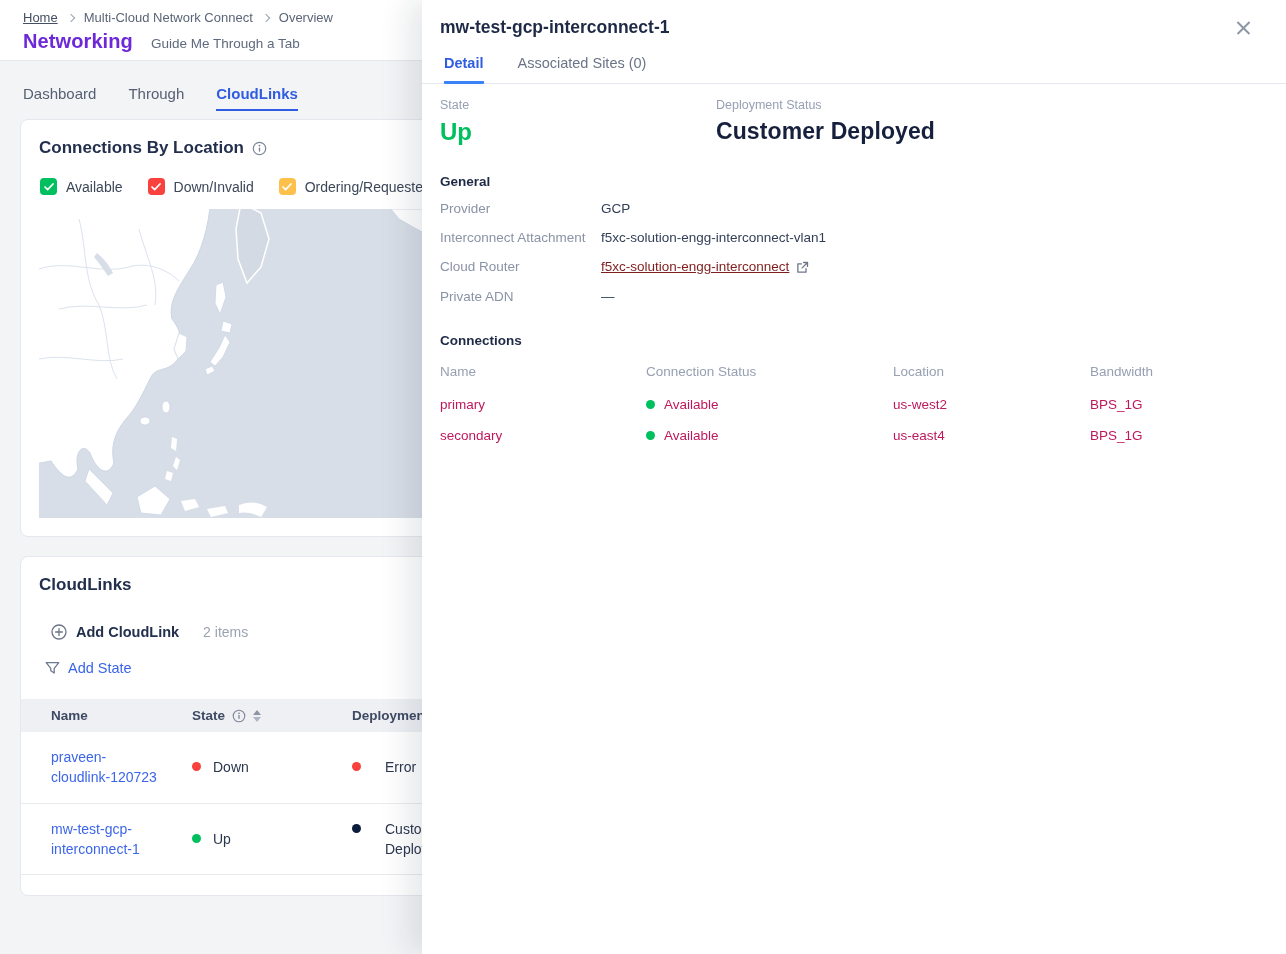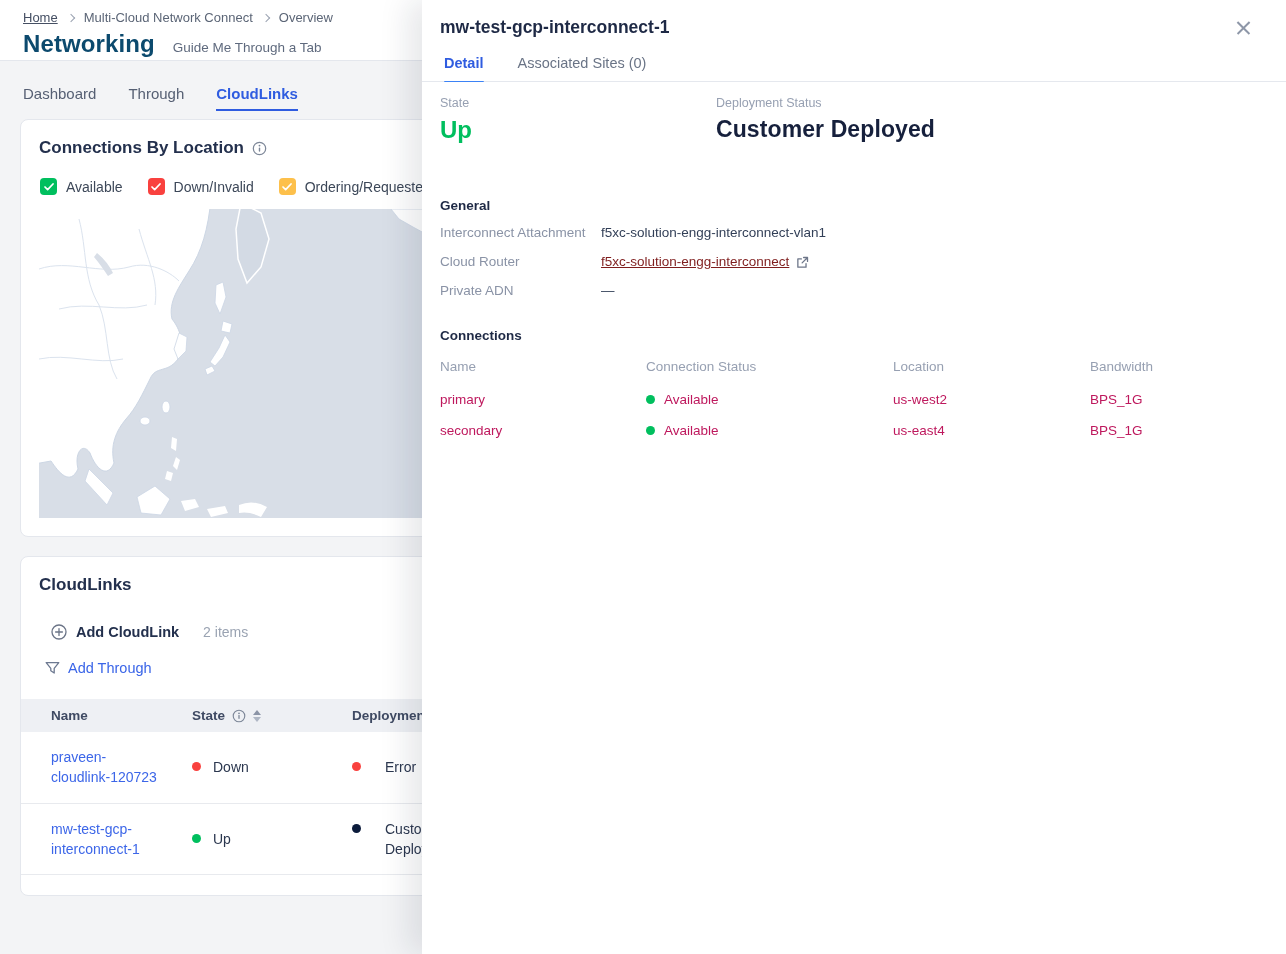--- a/index.html
+++ b/index.html
@@ -8,21 +8,21 @@
     font-family:"Liberation Sans","DejaVu Sans",sans-serif;
     background:#f3f4f6; color:#2e3a52; position:relative;
   }
   
   .page { position:absolute; inset:0; }
   .top-header { background:#fff; height:61px; border-bottom:1px solid #e4e7ed; padding:10px 0 0 23px; }
   .breadcrumb { display:flex; align-items:center; gap:9px; font-size:13px; color:#5b6576; }
   .breadcrumb a { color:#454f63; text-decoration:underline; cursor:pointer; }
   .crumb-sep { width:6px; height:6px; border-top:1.6px solid #9aa2b1; border-right:1.6px solid #9aa2b1; transform:rotate(45deg); display:inline-block; margin:0 1px; }
   .title-row { display:flex; align-items:baseline; gap:18px; margin-top:5px; }
-  .page-title { font-size:24px; font-weight:700; color:#0c4a6e; letter-spacing:.1px; }
+  .page-title { font-size:20px; font-weight:700; color:#6d28d9; letter-spacing:.1px; }
   .guide-link { font-size:13.5px; color:#5f6a7e; cursor:pointer; }
 
   .tabs { display:flex; gap:32px; padding:24px 0 0 23px; height:50px; }
   .tab { font-size:15px; color:#555f73; padding-bottom:9px; cursor:pointer; }
   .tab.active { color:#2f5ce0; font-weight:700; border-bottom:2.5px solid #2f5ce0; }
 
   .card { background:#fff; border:1px solid #e4e7ed; border-radius:8px; margin:0 20px 19px 20px; width:1246px; }
   .card1 { margin-top:8px; }
   .card-pad { padding:18px; }
   .card-title-row { display:flex; align-items:center; gap:8px; }
@@ -70,32 +70,32 @@
   
   .panel { position:absolute; top:0; left:422px; width:864px; height:954px; background:#fff;
            box-shadow:-14px 0 28px rgba(18,28,48,.10); }
   .panel-header { padding:17px 18px 0 18px; display:flex; justify-content:space-between; align-items:flex-start; }
   .panel-title { font-size:17.5px; font-weight:700; color:#1e2945; }
   .close-btn { width:16px; height:16px; margin:3px 16px 0 0; cursor:pointer; position:relative; }
   .close-btn::before,.close-btn::after { content:""; position:absolute; left:-1px; top:7px; width:17px; height:1.8px; background:#8e97a8; }
   .close-btn::before{ transform:rotate(45deg);} .close-btn::after{ transform:rotate(-45deg);}
   .panel-tabs { display:flex; gap:34px; padding:17px 0 0 22px; border-bottom:1px solid #e5e8ee; }
   .p-tab { font-size:14.5px; color:#6a7486; padding-bottom:10px; cursor:pointer; }
-  .p-tab.active { color:#2f5ce0; font-weight:700; border-bottom:1px solid #3b82f6; margin-bottom:-1px; border-radius:1px;text-align:center; }
+  .p-tab.active { color:#2f5ce0; font-weight:700; border-bottom:3px solid #3b82f6; margin-bottom:-1px; border-radius:1px;text-align:center; }
 
   .panel-body { padding:14px 18px 0 18px; }
   .status-grid { display:flex; }
   .status-block { width:276px; }
   .status-block.wide { width:auto; }
   .small-label { font-size:12.5px; color:#97a0b2; margin-bottom:6px; }
   .state-value { font-size:24px; font-weight:700; color:#00bf5e; }
   .dep-value { font-size:23px; font-weight:700; color:#16203c; letter-spacing:.1px; }
 
   .section-title { font-size:13.5px; font-weight:700; color:#1e2945; }
-  .general-section { margin-top:54px; }
+  .general-section { margin-top:28px; }
   .field-row { display:flex; margin-top:11px; font-size:13.5px; line-height:1.35; }
   .field-label { width:161px; flex:0 0 auto; color:#8a93a6; }
   .field-value { color:#323f57; }
   .field-link { color:#7f1d1d; text-decoration:underline; cursor:pointer; display:inline-flex; align-items:center; gap:7px; }
   .ext-icon { width:13px; height:13px; }
   .ext-icon path { stroke:#6d7689; stroke-width:1.4; fill:none; stroke-linecap:round; stroke-linejoin:round; }
 
   .connections-section { margin-top:27px; }
   table.conn-table { border-collapse:collapse; table-layout:fixed; width:828px; margin-top:13px; }
   table.conn-table col.k-name{width:206px;} table.conn-table col.k-state{width:247px;} table.conn-table col.k-loc{width:197px;}
@@ -219,21 +219,21 @@
             <path d="M8 4.6 V11.4 M4.6 8 H11.4" stroke="#6b7487" stroke-width="1.3" stroke-linecap="round"></path>
           </svg>
           <span class="lbl">Add CloudLink</span>
         </div>
         <span class="items-count">2 items</span>
       </div>
       <div class="filter-row">
         <svg width="15" height="15" viewBox="0 0 15 15">
           <path d="M1.2 1.6 H13.8 L9.2 7.4 V12 L5.8 9.8 V7.4 Z" fill="none" stroke="#6d7991" stroke-width="1.3" stroke-linejoin="round"></path>
         </svg>
-        <span class="lbl">Add Through</span>
+        <span class="lbl">Add State</span>
       </div>
     </div>
     <table class="cl-table">
       <colgroup>
           <col class="c-name">
           <col class="c-state">
           <col class="c-dep">
           <col>
         </colgroup>
       <thead>
@@ -314,20 +314,24 @@
       </div>
       <div class="status-block wide">
         <div class="small-label">Deployment Status</div>
         <div class="dep-value">Customer Deployed</div>
       </div>
     </div>
 
     <div class="general-section">
       <div class="section-title">General</div>
       <div class="field-row">
+        <div class="field-label">Provider</div>
+        <div class="field-value">GCP</div>
+      </div>
+      <div class="field-row">
         <div class="field-label">Interconnect Attachment</div>
         <div class="field-value">f5xc-solution-engg-interconnect-vlan1</div>
       </div>
       <div class="field-row">
         <div class="field-label">Cloud Router</div>
         <div class="field-value">
           <span class="field-link">
             <span>f5xc-solution-engg-interconnect</span>
             <svg class="ext-icon" viewBox="0 0 14 14">
               <path d="M10.8 8.2 V12 H2 V3.2 H5.8 M8.2 1.6 H12.4 V5.8 M12.2 1.8 L6.6 7.4"></path>

